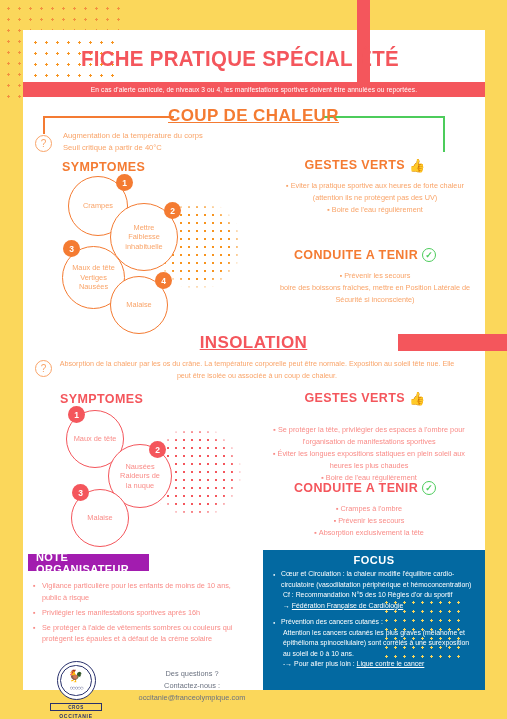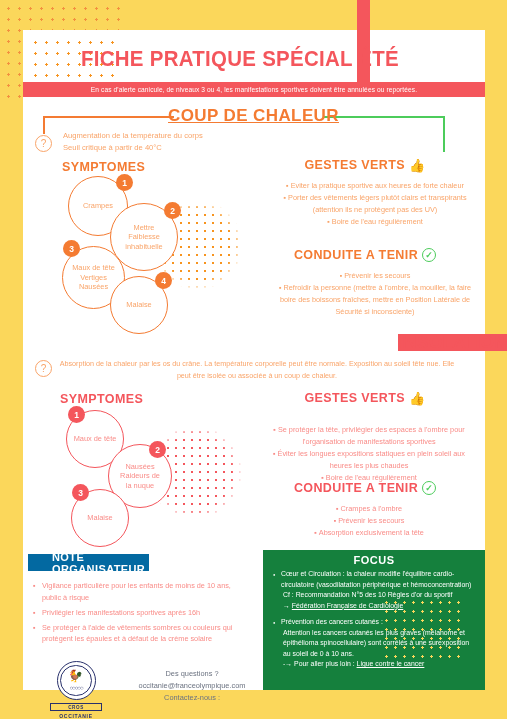--- a/index.html
+++ b/index.html
@@ -75,21 +75,21 @@
   }
 
   
   .sec-title {
     font-family: "Liberation Sans Narrow", "Liberation Sans", sans-serif;
     font-weight: bold; font-size: 17px; letter-spacing: .4px;
     text-align: center;
     text-decoration: underline;
   }
   .sec-title.orange { color: #F47B32; }
-  .sec-title.red { color: #F4565C; text-align: right; }
+  .sec-title.red { color: #F4565C; }
 
   .coup-title { position: absolute; left: 0; top: 106px; width: 507px; }
   .insol-title { position: absolute; left: 0; top: 333px; width: 507px; }
 
   .line-left-coup {
     position: absolute; left: 43px; top: 116px; width: 131px; height: 1.6px;
     background: #F47B32;
   }
   .line-left-coup-down {
     position: absolute; left: 43px; top: 116px; width: 1.6px; height: 18px;
@@ -175,38 +175,38 @@
   }
   .bullets.orange { color: #F9A469; }
   .bullets.red { color: #F98C88; }
   .bullets li { margin-bottom: 1px; text-indent: 0; }
   .bullets li::before { content: "\25AA\00a0 "; }
   .bullets li.nob::before { content: ""; }
 
   
   .note-tab {
     position: absolute; left: 28px; top: 554px; width: 121px; height: 17px;
-    background: #0369a1; color: #fff;
+    background: #a21caf; color: #fff;
     font-family: "Liberation Sans Narrow", "Liberation Sans", sans-serif;
     font-weight: bold; font-size: 11px; letter-spacing: .4px;
-    display: flex; align-items: center; padding-left: 24px;
+    display: flex; align-items: center; padding-left: 8px;
   }
   .note-list {
     position: absolute; left: 33px; top: 580px; width: 215px;
     color: #F98C88; font-size: 7.3px; line-height: 11.5px; list-style: none;
   }
   .note-list li { margin-bottom: 3.5px; padding-left: 9px; position: relative; }
   .note-list li::before {
     content: "\25AA"; position: absolute; left: 0; top: 0;
   }
 
   
   .focus-panel {
     position: absolute; left: 263px; top: 550px; width: 222px; height: 140px;
-    background: #15803d; color: #fff; overflow: hidden;
+    background: #0369a1; color: #fff; overflow: hidden;
   }
   .focus-title {
     text-align: center; padding-top: 4px;
     font-family: "Liberation Sans Narrow", "Liberation Sans", sans-serif;
     font-weight: bold; font-size: 11px; letter-spacing: .5px;
   }
   .focus-list {
     margin-top: 3px; padding: 0 9px 0 10px; list-style: none;
     font-size: 6.9px; line-height: 10.5px;
   }
@@ -307,32 +307,30 @@
   <span>Malaise</span>
 </div>
 <div class="badge o" style="left:155px; top:272px;">4</div>
 
 <div class="col-head orange" style="left:265px; top:158px;">
   <span>GESTES VERTS</span>
   <span class="thumb">👍</span>
 </div>
 <ul class="bullets orange" style="left:266px; top:180px;">
   <li>Eviter la pratique sportive aux heures de forte chaleur</li>
-  <li>Porter des vêtements légers plutôt clairs et transpirants</li>
   <li class="nob">(attention ils ne protègent pas des UV)</li>
   <li>Boire de l'eau régulièrement</li>
 </ul>
 
 <div class="col-head orange" style="left:265px; top:248px;">
   <span>CONDUITE A TENIR</span>
   <span class="check-circle">✓</span>
 </div>
 <ul class="bullets orange" style="left:266px; top:270px;">
   <li>Prévenir les secours</li>
-  <li>Refroidir la personne (mettre à l'ombre, la mouiller, la faire</li>
   <li class="nob">boire des boissons fraîches, mettre en Position Latérale de</li>
   <li class="nob">Sécurité si inconsciente)</li>
 </ul>
 
 <div class="insol-title sec-title red">INSOLATION</div>
 <div class="q-mark q-insol">?</div>
 <div class="q-text-insol">Absorption de la chaleur par les os du crâne. La température corporelle peut être normale. Exposition au soleil tête nue. Elle peut être isolée ou associée à un coup de chaleur.</div>
 
 <div class="sympt-head c2">SYMPTOMES</div>
 
@@ -409,15 +407,15 @@
 <div class="logo-wrap">
   <div class="logo-seal">
     <div class="logo-rooster">🐓</div>
     <div class="logo-rings">○○○○○</div>
   </div>
   <div class="logo-cros">CROS</div>
   <div class="logo-occ">OCCITANIE</div>
 </div>
 <div class="contact">
   <div>Des questions ?</div>
+  <div>Contactez-nous :</div>
   <div>occitanie@franceolympique.com</div>
-  <div>Contactez-nous :</div>
 </div>
 
 </body></html>

